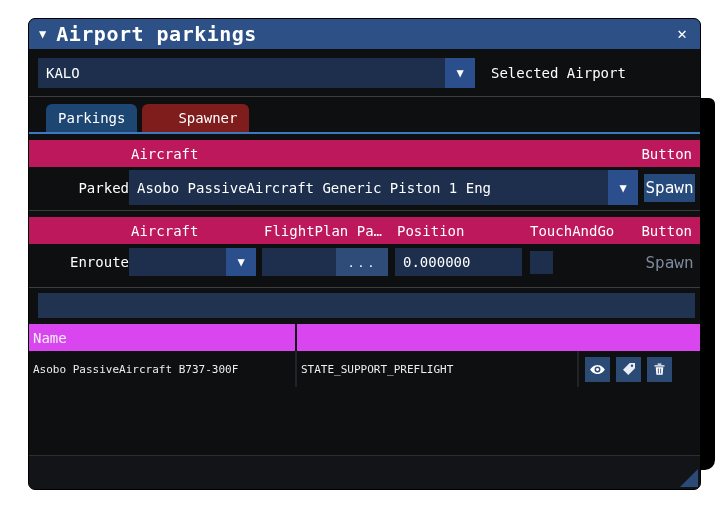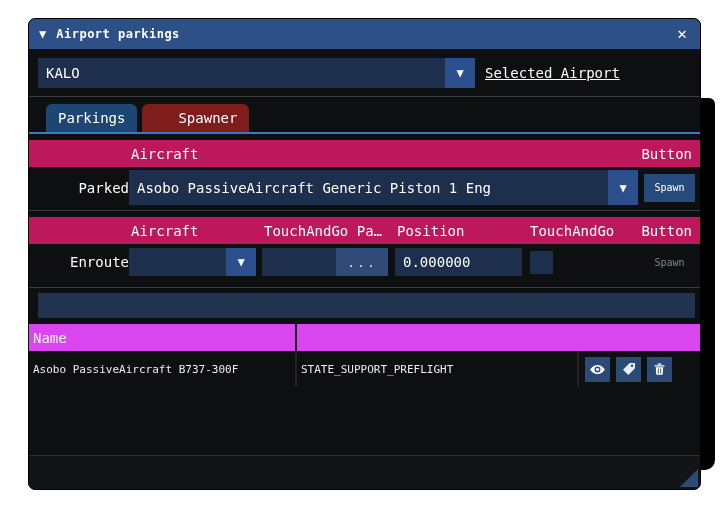--- a/index.html
+++ b/index.html
@@ -11,57 +11,57 @@
     background: #000; border-radius: 0 6px 10px 0; }
 
   .window { position: absolute; left: 28px; top: 18px; width: 673px; height: 472px;
     background: #0e0f11; border-radius: 7px; border: 1px solid #000;
     display: flex; flex-direction: column; overflow: hidden; color: #f2f2f2; }
 
   
   .titlebar { height: 30px; flex: 0 0 30px; background: #2d5186; display: flex;
     align-items: center; padding: 0 10px; gap: 10px; }
   .collapse-tri { color: #fff; font-size: 12px; line-height: 1; }
-  .title { font-size: 12px; font-weight: bold; color: #fff; letter-spacing: 0.5px; }
+  .title { font-size: 20px; font-weight: bold; color: #fff; letter-spacing: 0.5px; }
   .close-x { margin-left: auto; color: #fff; font-size: 16px; line-height: 1;
     cursor: pointer; padding: 1px 3px; }
 
   .content { flex: 1 1 auto; display: flex; flex-direction: column; }
   .pad { padding-left: 9px; padding-right: 5px; }
 
   
   .airport-row { margin-top: 8px; height: 32px; display: flex; align-items: center; }
   .combo { display: flex; height: 30px; background: #1d2f4d; align-items: stretch; }
   .combo .val { flex: 1 1 auto; display: flex; align-items: center; padding: 0 8px;
     font-size: 14px; color: #fff; white-space: nowrap; overflow: hidden; }
   .combo .caret { flex: 0 0 30px; background: #2a4f8c; color: #fff; display: flex;
     align-items: center; justify-content: center; font-size: 12px; cursor: pointer; }
   .airport-combo { width: 437px; }
-  .airport-label { margin-left: 10px; font-size: 14px; color: #fff; text-decoration: underline; }
+  .airport-label { margin-left: 16px; font-size: 14px; color: #fff; }
 
   .sep { border-top: 1px solid #3c3c3c; margin-top: 7px; }
 
   
   .tabs { display: flex; gap: 5px; margin-top: 7px; align-items: flex-end; }
   .tab { height: 28px; padding: 0 12px; display: flex; align-items: center;
     font-size: 14px; color: #fff; border-radius: 6px 6px 0 0; cursor: pointer; }
   .tab.inactive { background: #1e4673; margin-left: 8px; }
   .tab.active { background: #7f1d1d; padding-left: 36px; }
   .tab-underline { height: 2px; background: #3c78c4; }
 
   
   .grid-parked { display: grid; grid-template-columns: 91px 1fr 57px; align-items: center; }
   .grid-enroute { display: grid; grid-template-columns: 91px 133px 133px 133px 107px 1fr; align-items: center; }
   .ghead { background: #be185d; height: 27px; margin-top: 6px; font-size: 14px; color: #fff; }
   .ghead .cell { padding: 0 2px; white-space: nowrap; overflow: hidden; }
   .ghead .cell.right { text-align: right; padding-right: 3px; }
   .grow { height: 30px; margin-top: 3px; margin-bottom: 3px; font-size: 14px; }
   .rowlabel { padding-left: 3px; color: #fff; white-space: nowrap; text-align: right; }
   .spawn-btn { height: 28px; background: #274a7d; color: #fff; border: none;
-    font-family: inherit; font-size: 10px; width: 51px; justify-self: end; cursor: pointer; }
+    font-family: inherit; font-size: 16px; width: 51px; justify-self: end; cursor: pointer; }
   .spawn-btn.disabled { background: transparent; color: #7e899c; cursor: default; }
   .field { height: 28px; background: #1d2f4d; display: flex; align-items: center;
     padding: 0 8px; font-size: 14px; color: #fff; }
   .aircraft-combo-parked { width: 100%; height: 35px; margin-right: 16px; }
   .aircraft-combo-enroute { width: 127px; height: 28px; }
   .fp-field { width: 126px; height: 28px; background: #1d2f4d; display: flex; align-items: stretch; }
   .fp-fill { flex: 1 1 auto; }
   .fp-browse { flex: 0 0 52px; background: #2f4c78; color: #e8edf5; display: flex;
     align-items: center; justify-content: center; font-size: 13px; letter-spacing: 2px; cursor: pointer; }
   .pos-field { width: 127px; }
@@ -135,21 +135,21 @@
           <span class="caret">▼</span>
         </div>
         <button class="spawn-btn">Spawn</button>
       </div>
 
       <div class="sep pad"></div>
 
       <div class="ghead grid-enroute pad">
         <div class="cell"></div>
         <div class="cell">Aircraft</div>
-        <div class="cell">TouchAndGo Pa…</div>
+        <div class="cell">FlightPlan Pa…</div>
         <div class="cell">Position</div>
         <div class="cell">TouchAndGo</div>
         <div class="cell right">Button</div>
       </div>
       <div class="grow grid-enroute pad">
         <div class="rowlabel">Enroute</div>
         <div class="combo aircraft-combo-enroute">
           <span class="val"></span>
           <span class="caret">▼</span>
         </div>

